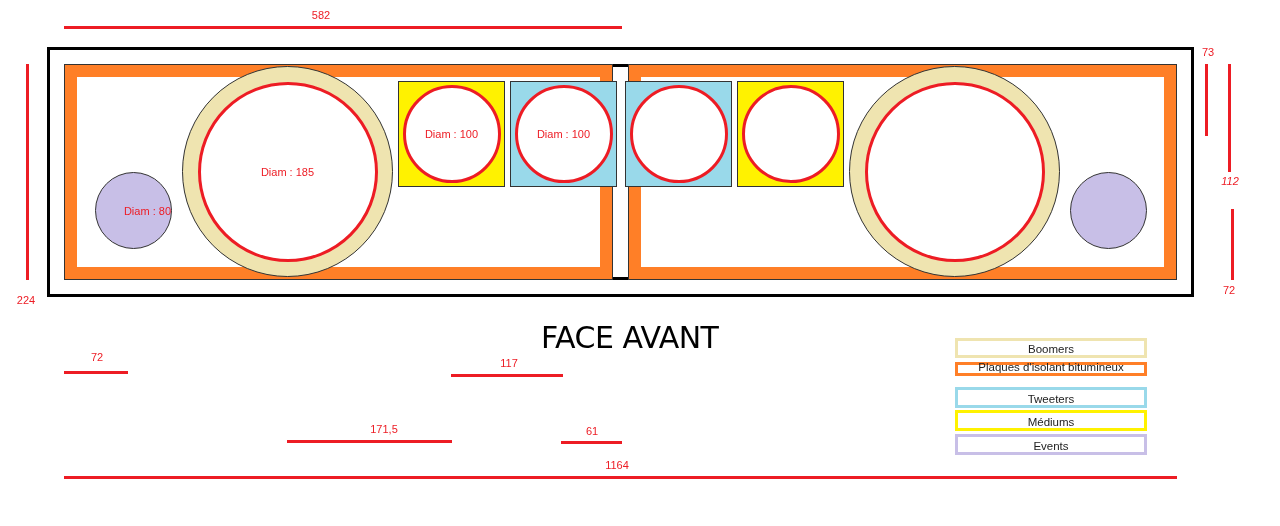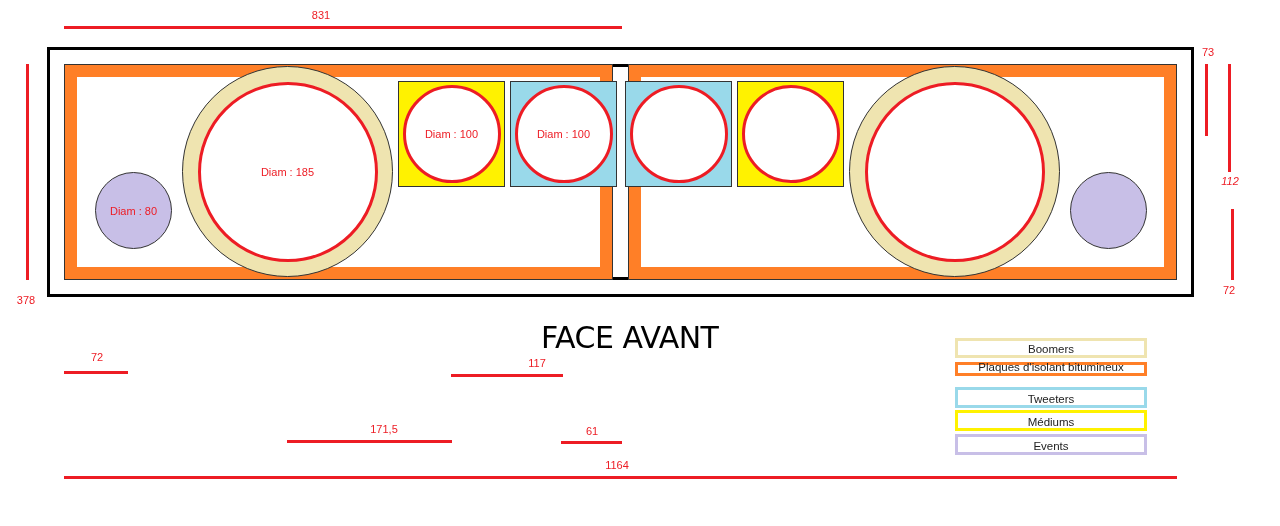--- a/index.html
+++ b/index.html
@@ -13,36 +13,36 @@
     .panel { background: #ff7f27; border: 1px solid #333333; }
     .panel-inner { background: #ffffff; }
     .boomer { border-radius: 50%; background: #efe4b0; border: 1px solid #333333;
               display: flex; align-items: center; justify-content: center; }
     .boomer-cone { border-radius: 50%; background: #ffffff; border: 3px solid #ed1c24;
                    display: flex; align-items: center; justify-content: center; box-sizing: border-box; }
     .driver-box { border: 1px solid #333333; display: flex; align-items: center; justify-content: center; }
     .driver-cone { width: 98px; height: 98px; border-radius: 50%; background: #ffffff; border: 3px solid #ed1c24;
                    box-sizing: border-box; display: flex; align-items: center; justify-content: center; }
     .vent { border-radius: 50%; background: #c8bfe7; border: 1px solid #333333;
-            display: flex; align-items: center; justify-content: center; }
+            display: flex; align-items: center; justify-content: flex-end; }
     .inner-label { color: #ed1c24; font-size: 11px; white-space: nowrap; }
     .title { position: absolute; left: 541px; top: 320px; font-size: 30px; color: #000000;
              font-family: "DejaVu Sans", sans-serif; letter-spacing: -0.5px; }
     .legend-item { position: absolute; left: 955px; width: 192px; background: #ffffff;
                    border: 3px solid; box-sizing: border-box; text-align: center;
                    font-size: 11.5px; color: #222222; display: flex; align-items: flex-end; justify-content: center; }
   </style>
 </head>
 <body>
 
 <div class="dim-line" style="left:64px; top:26px; width:558px; height:3px;"></div>
-<div class="dim-label" style="left:321px; top:15px;">831</div>
+<div class="dim-label" style="left:321px; top:15px;">582</div>
 
 <div class="dim-line" style="left:26px; top:64px; width:3px; height:216px;"></div>
-<div class="dim-label" style="left:26px; top:300px;">378</div>
+<div class="dim-label" style="left:26px; top:300px;">224</div>
 
 <div class="dim-line" style="left:1205px; top:64px; width:3px; height:72px;"></div>
 <div class="dim-label" style="left:1208px; top:52px;">73</div>
 <div class="dim-line" style="left:1228px; top:64px; width:3px; height:108px;"></div>
 <div class="dim-label" style="left:1230px; top:181px;font-style:italic;">112</div>
 <div class="dim-line" style="left:1231px; top:209px; width:3px; height:71px;"></div>
 <div class="dim-label" style="left:1229px; top:290px;">72</div>
 
 <div class="abs outer-box" style="left:47px; top:47px; width:1147px; height:250px;"></div>
 
@@ -90,21 +90,21 @@
 </div>
 
 <div class="abs vent" style="left:1070px; top:172px; width:77px; height:77px;"></div>
 
 <div class="title">FACE AVANT</div>
 
 <div class="dim-line" style="left:64px; top:371px; width:64px; height:3px;"></div>
 <div class="dim-label" style="left:97px; top:357px;">72</div>
 
 <div class="dim-line" style="left:451px; top:374px; width:112px; height:3px;"></div>
-<div class="dim-label" style="left:509px; top:363px;margin-left:28px;">117</div>
+<div class="dim-label" style="left:509px; top:363px;">117</div>
 
 <div class="dim-line" style="left:287px; top:440px; width:165px; height:3px;"></div>
 <div class="dim-label" style="left:384px; top:429px;">171,5</div>
 
 <div class="dim-line" style="left:561px; top:441px; width:61px; height:3px;"></div>
 <div class="dim-label" style="left:592px; top:431px;">61</div>
 
 <div class="dim-line" style="left:64px; top:476px; width:1113px; height:3px;"></div>
 <div class="dim-label" style="left:617px; top:465px;">1164</div>
 

